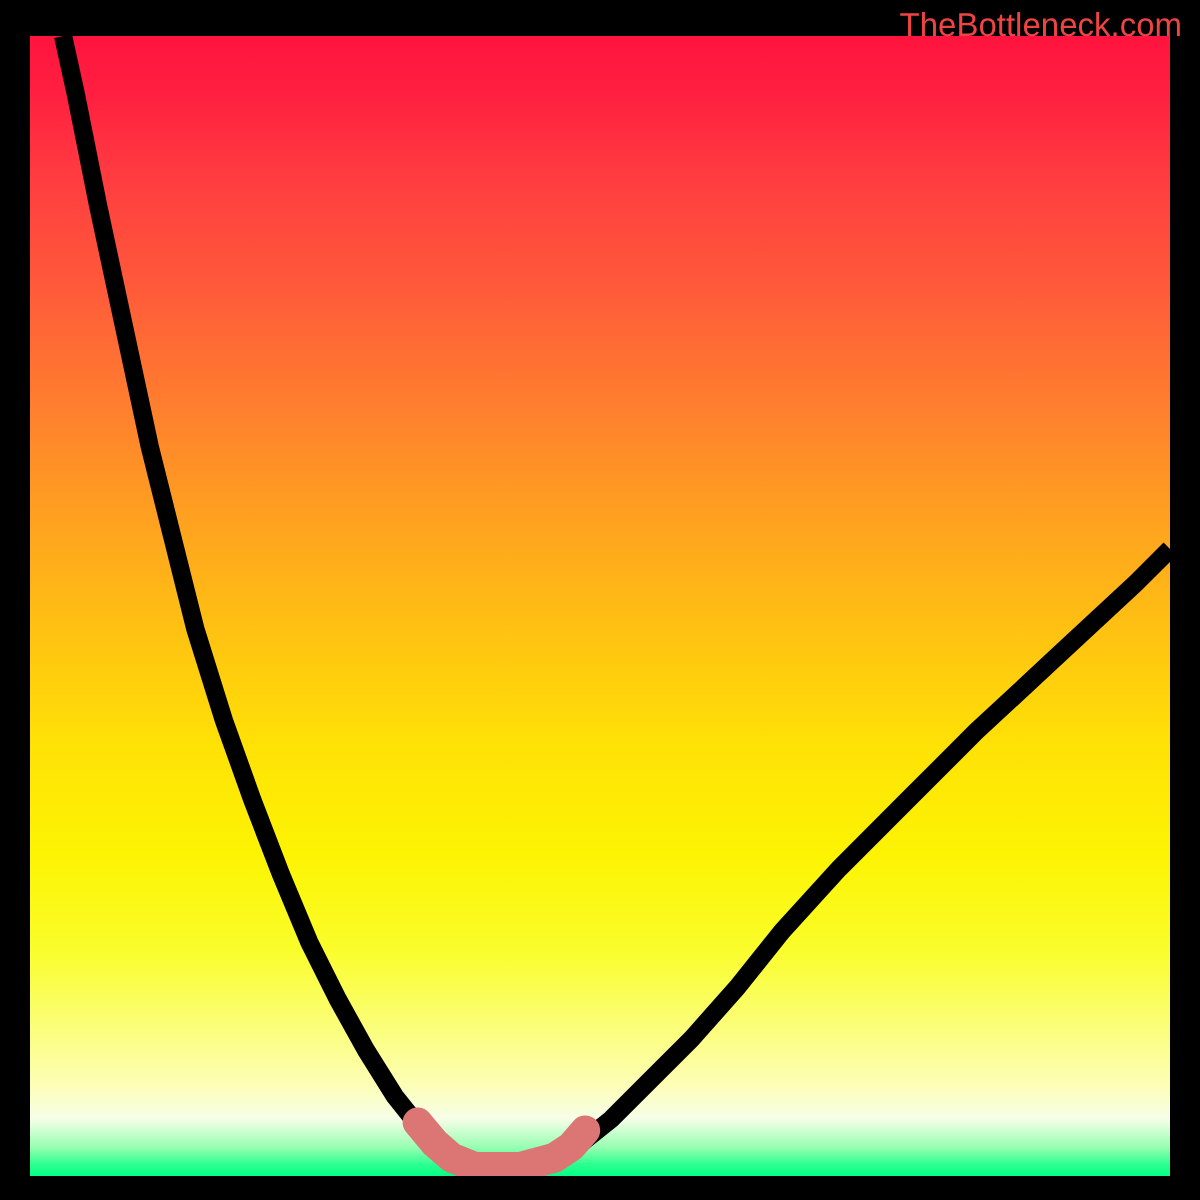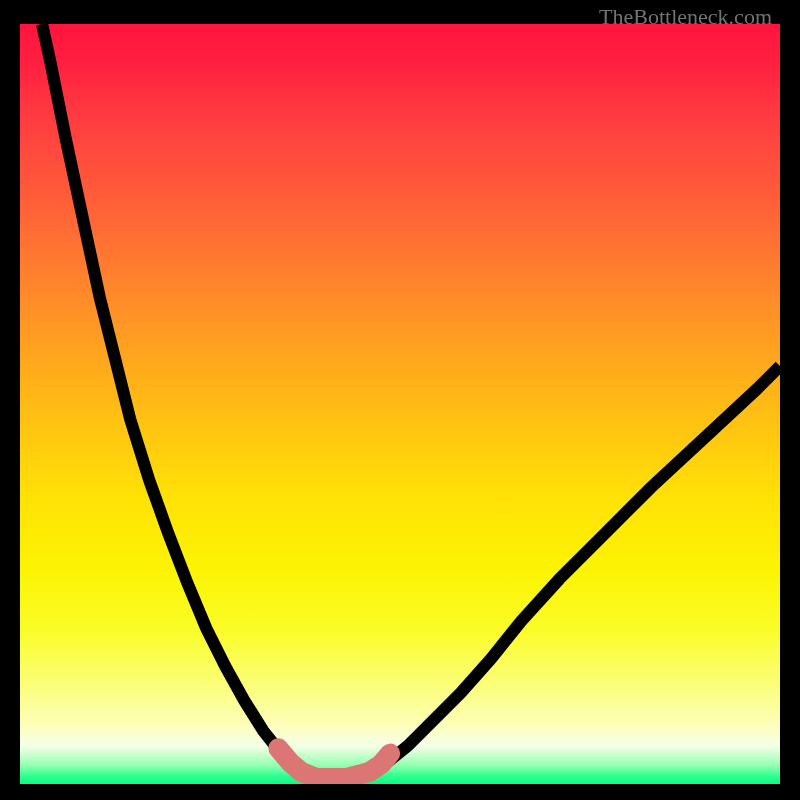--- a/index.html
+++ b/index.html
@@ -6,23 +6,23 @@
   html, body { width: 800px; height: 800px; overflow: hidden; background: #000; }
   .frame {
     position: relative;
     width: 800px;
     height: 800px;
     background: #000;
   }
   .watermark {
     position: absolute;
     top: 4px;
-    right: 28px;
-    color: #737373;
-    font-family: Liberation Serif, serif;
+    right: 12px;
+    color: #ef4444;
+    font-family: Liberation Sans, sans-serif;
     font-size: 22px;
     font-weight: 500;
     z-index: 20;
   }
   .plot-area {
     position: absolute;
     left: 20px;
     top: 24px;
     width: 760px;
     height: 760px;

